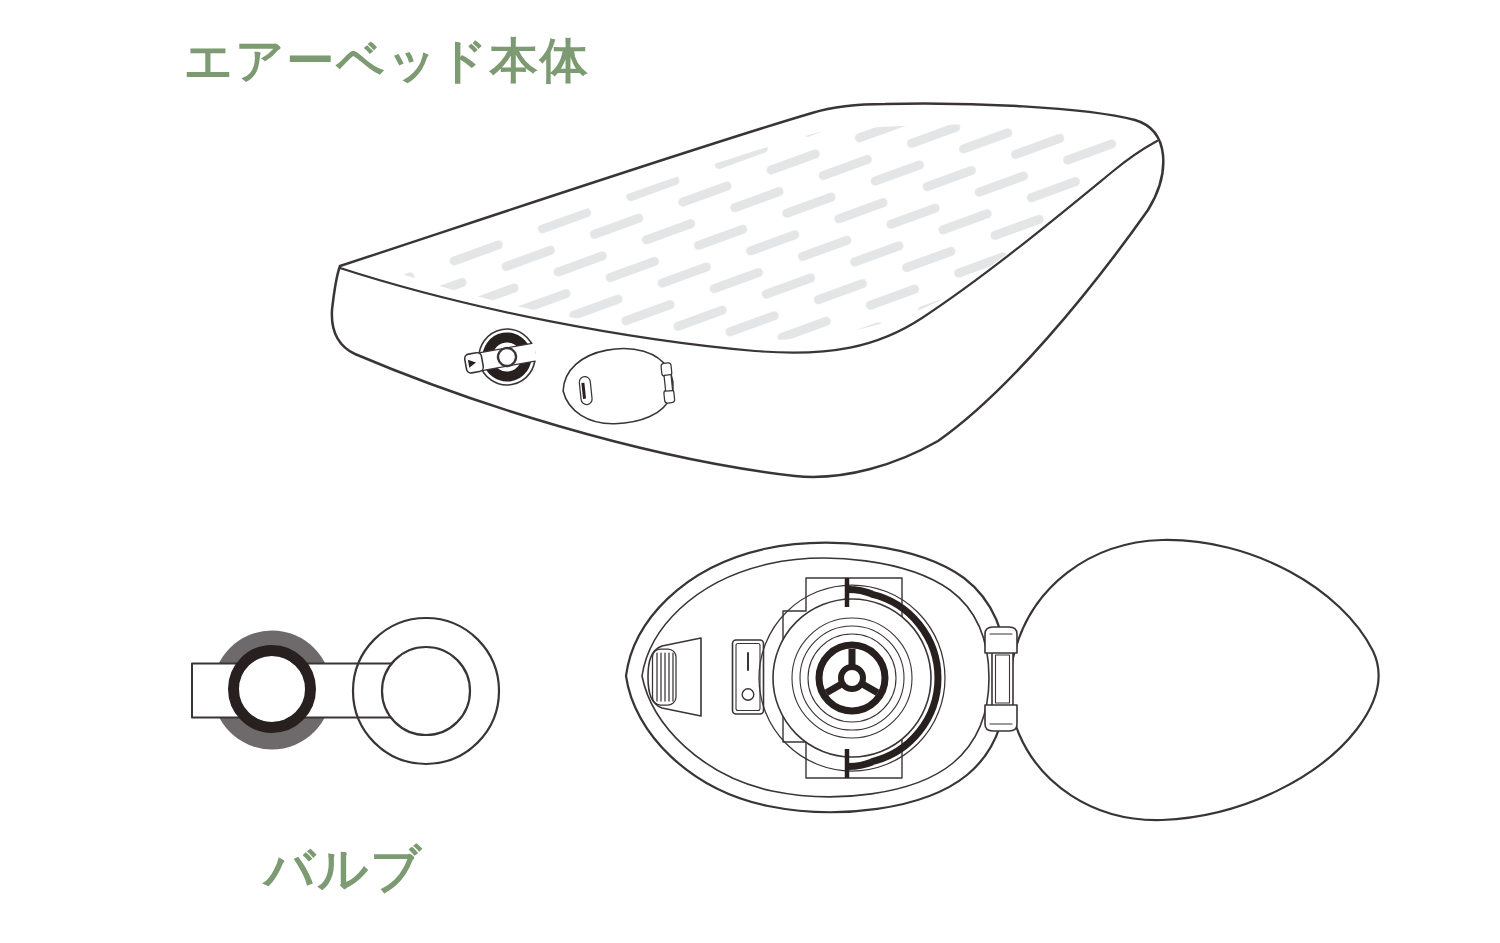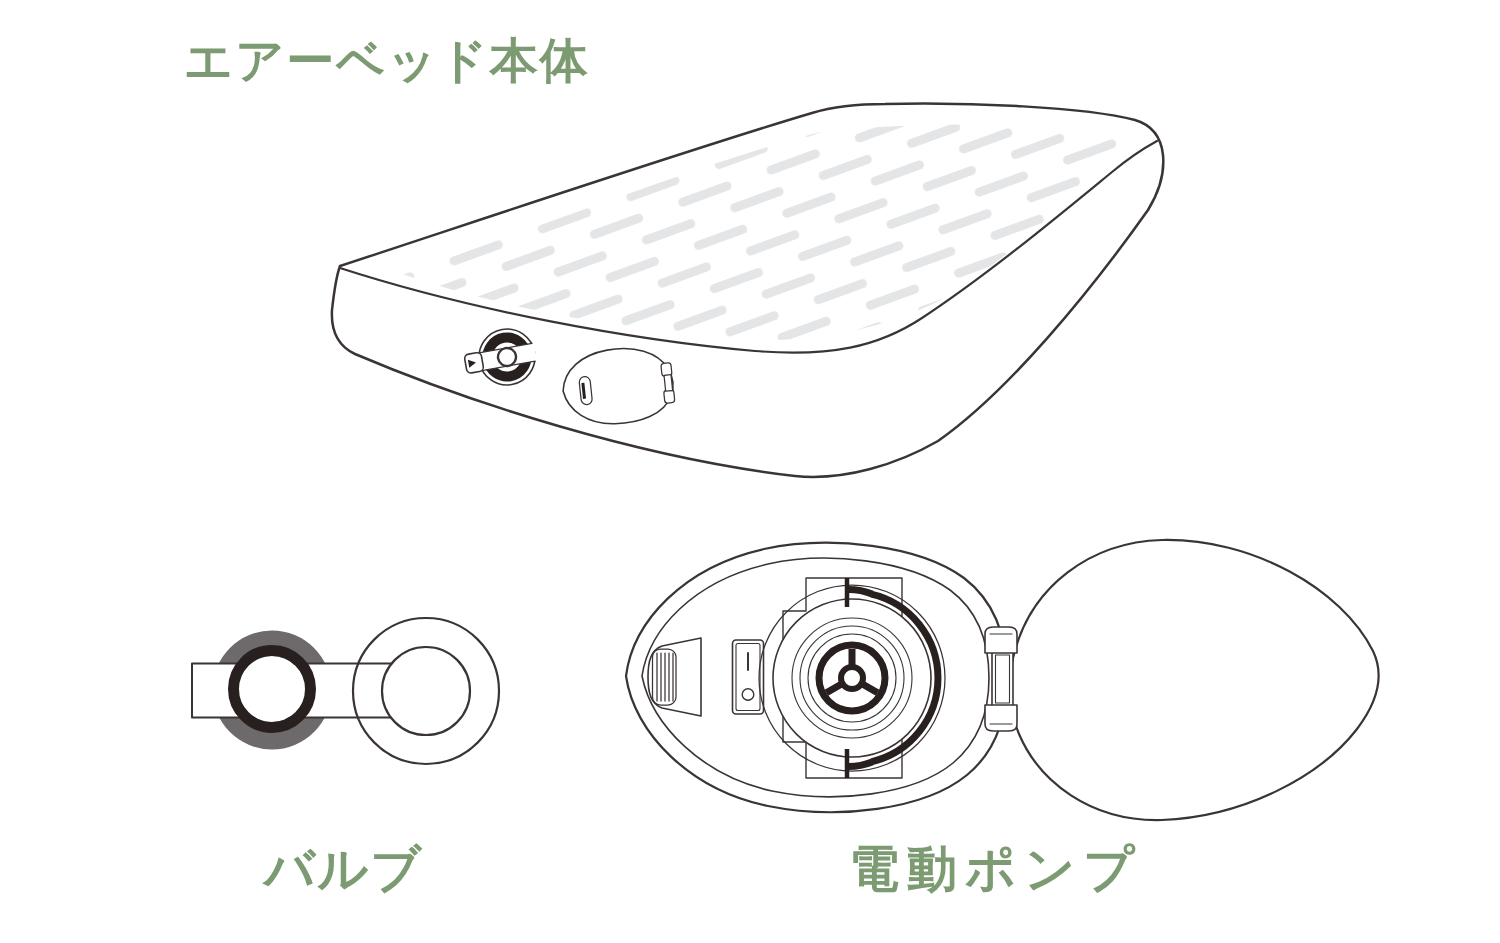--- a/index.html
+++ b/index.html
@@ -175,14 +175,13 @@
         <path class="w o w16" d="M 985 653 L 985 634 Q 985 627 993 627 L 1009 627 Q 1017 627 1017 634 L 1017 653 Z"></path>
         <line class="o w12" x1="990" y1="634" x2="1012" y2="634"></line>
         <path class="w o w16" d="M 985 705 L 985 724 Q 985 731 993 731 L 1009 731 Q 1017 731 1017 724 L 1017 705 Z"></path>
         <line class="o w12" x1="990" y1="724" x2="1012" y2="724"></line>
       </g>
     </g>
   </svg>
 
   <div class="label label-valve">バルブ</div>
   <div class="label label-airbed">エアーベッド本体</div>
-  <div class="label label-pump">電動ポンプ</div>
 </div>
 
 </body></html>

